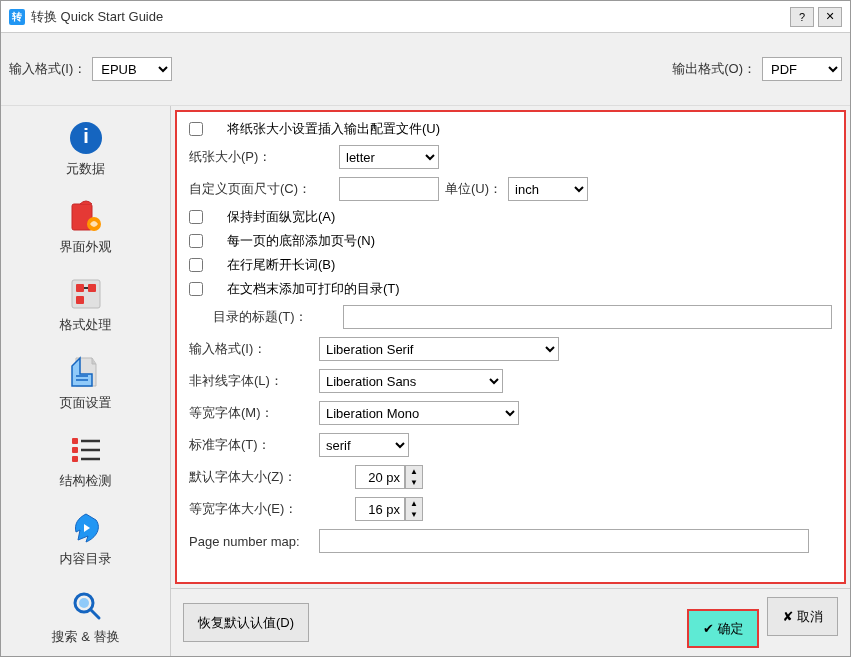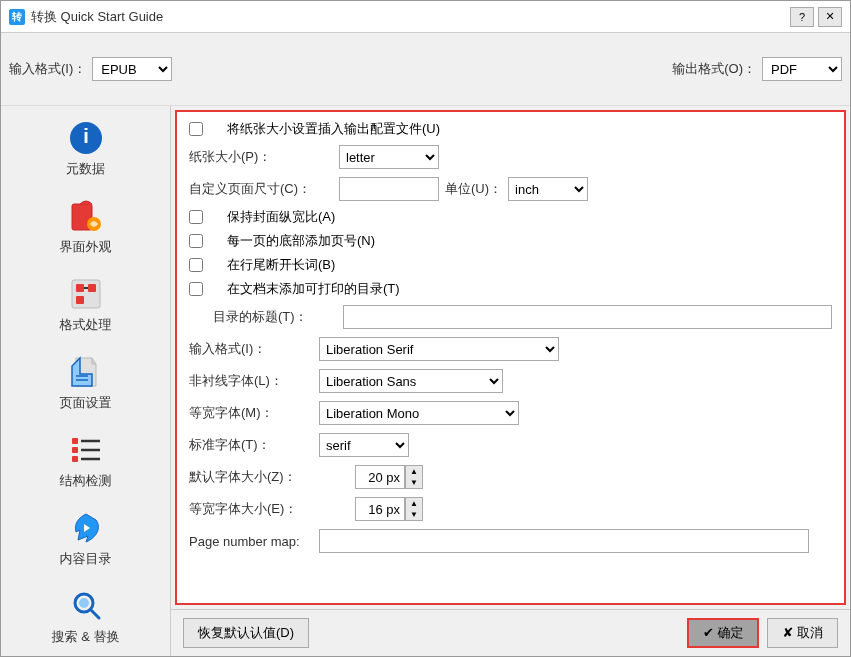--- a/index.html
+++ b/index.html
@@ -218,34 +218,35 @@
     
     .bottom-bar {
       padding: 8px 12px;
       background: #f0f0f0;
       display: flex;
       align-items: center;
       justify-content: space-between;
       border-top: 1px solid #ccc;
     }
     .bottom-btn {
-      height: 30px;
+      height: 39px;
       padding: 0 14px;
       border: 1px solid #aaa;
       background: #e8e8e8;
       font-size: 13px;
       font-family: inherit;
       cursor: pointer;
       display: flex;
       align-items: center;
       gap: 4px;
     }
     .bottom-btn.primary {
       border: 2px solid #e53935;
-      background: #a3a3a3;
+      background: #5eead4;
+      margin-top: 12px;
     }
     .bottom-right-btns {
       display: flex;
       gap: 8px;
     }
 
     
     .form-area::-webkit-scrollbar { width: 14px; }
     .form-area::-webkit-scrollbar-track { background: #f0f0f0; }
     .form-area::-webkit-scrollbar-thumb { background: #aaa; border: 2px solid #f0f0f0; }

